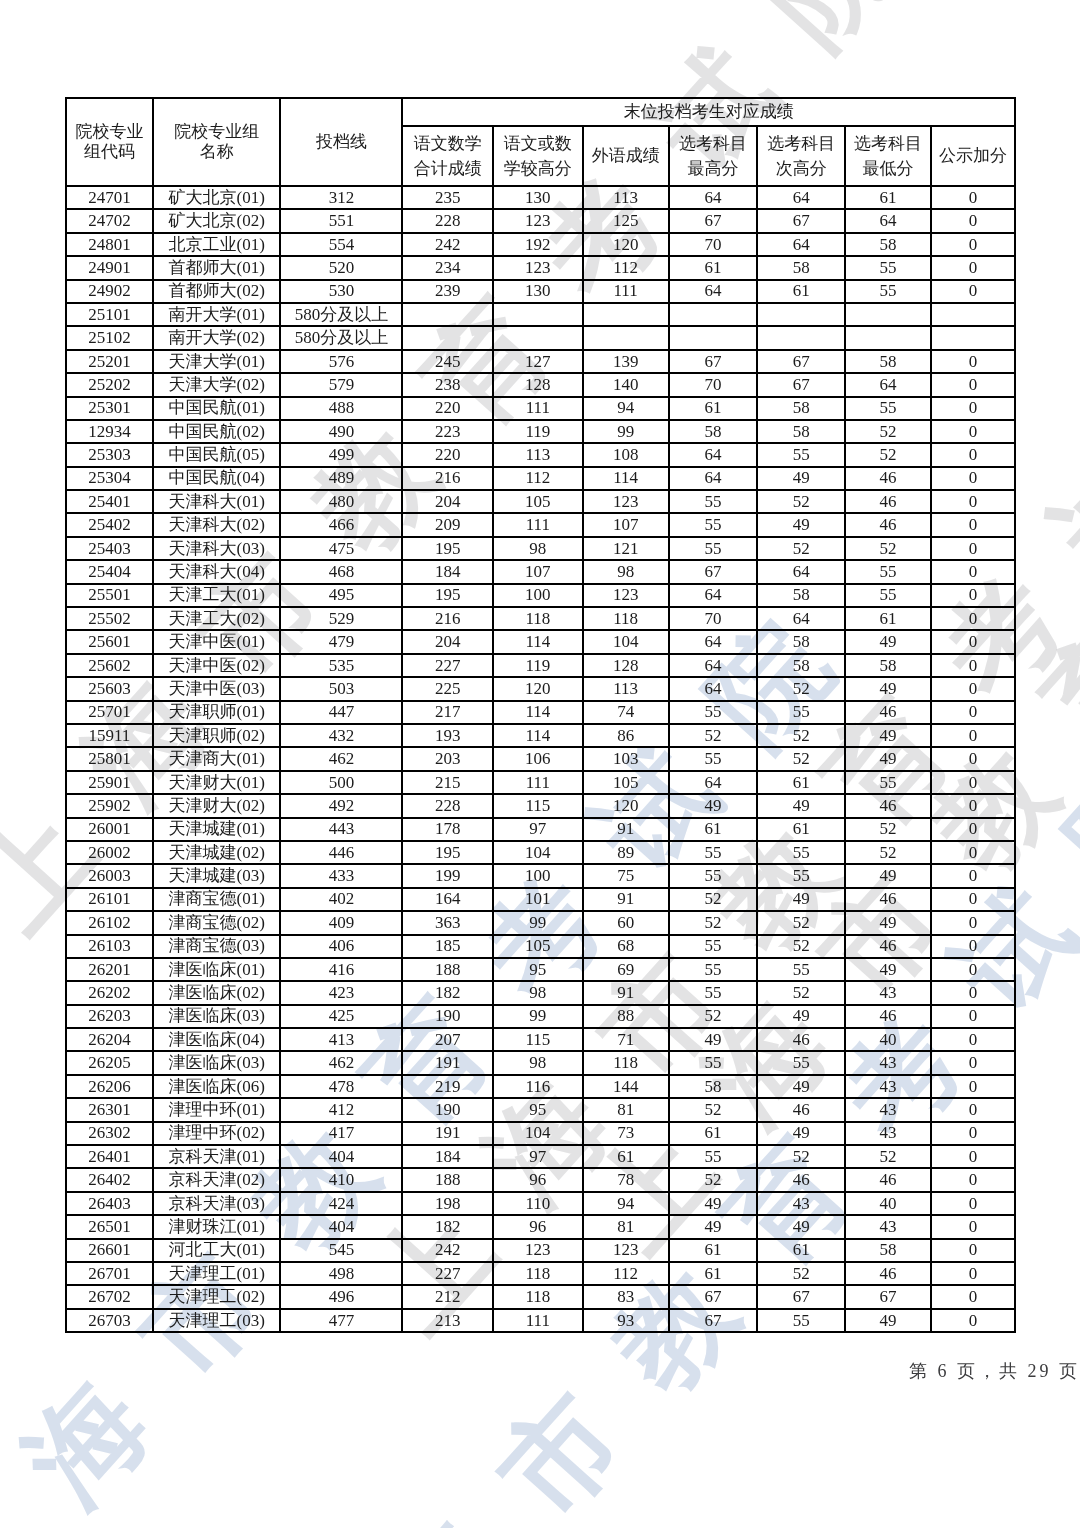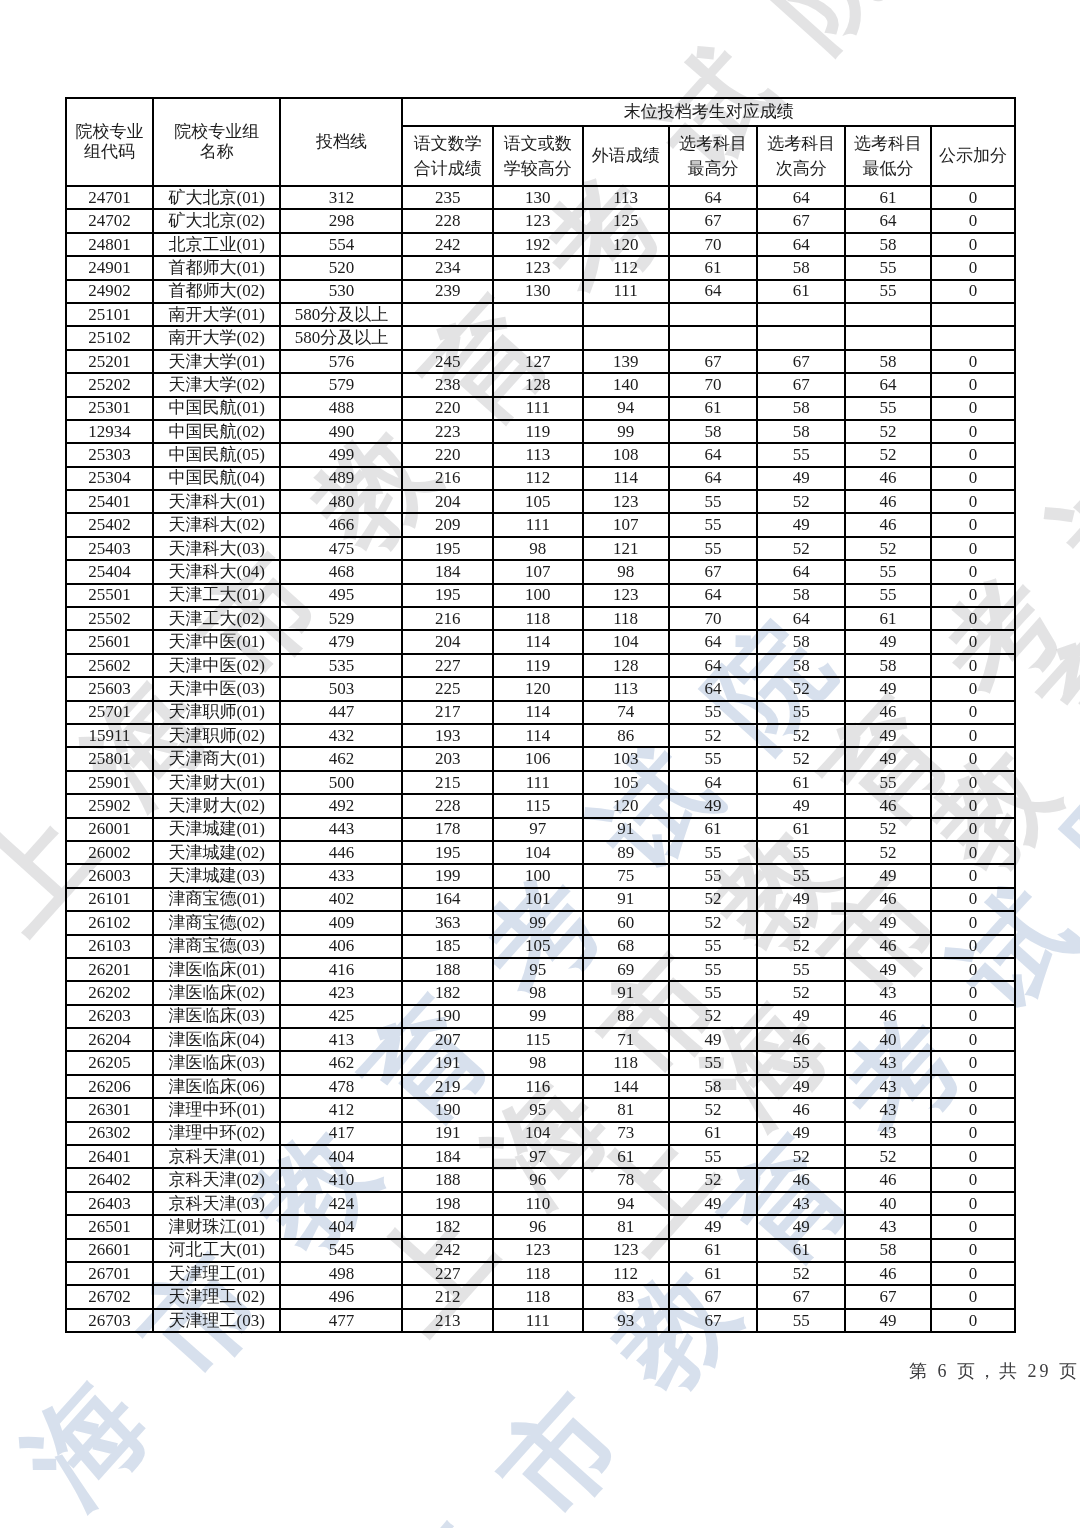--- a/index.html
+++ b/index.html
@@ -130,21 +130,21 @@
           <td>130</td>
           <td>113</td>
           <td>64</td>
           <td>64</td>
           <td>61</td>
           <td>0</td>
         </tr>
         <tr>
           <td>24702</td>
           <td>矿大北京(02)</td>
-          <td>298</td>
+          <td>551</td>
           <td>228</td>
           <td>123</td>
           <td>125</td>
           <td>67</td>
           <td>67</td>
           <td>64</td>
           <td>0</td>
         </tr>
         <tr>
           <td>24801</td>

